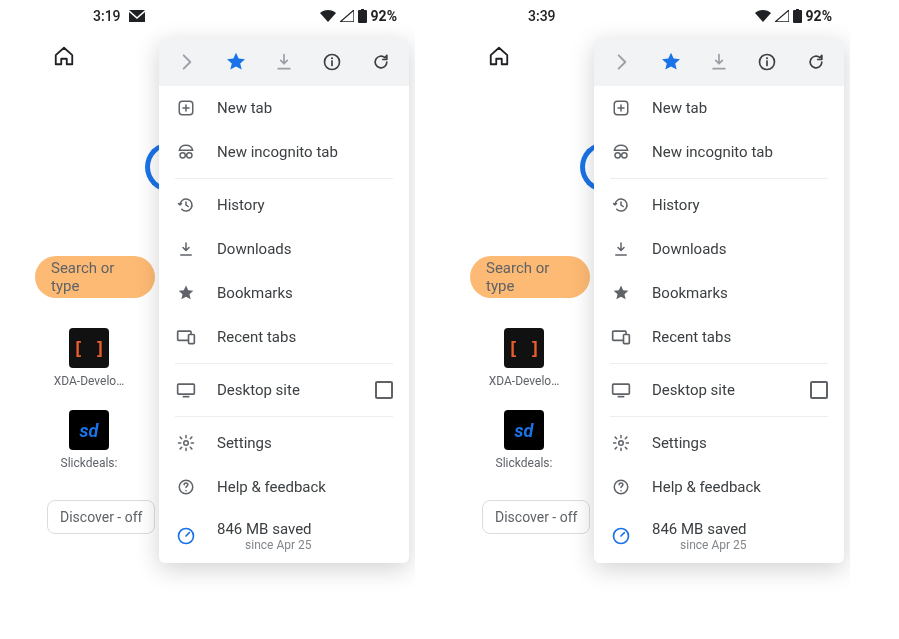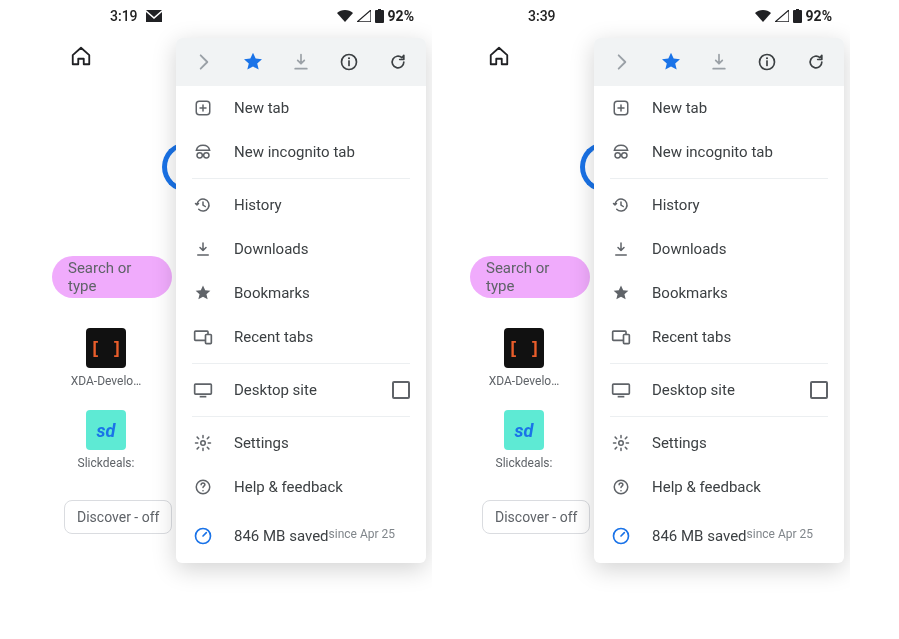--- a/index.html
+++ b/index.html
@@ -13,21 +13,21 @@
   }
 
   .phone {
     position: absolute;
     width: 380px;
     height: 620px;
     background: #fff;
     border-radius: 28px;
     overflow: hidden;
   }
-  #phone1 { left: 52px; top: 0; }
+  #phone1 { left: 35px; top: 0; }
   #phone2 { left: 470px; top: 0; }
 
   
   .statusbar {
     display: flex;
     justify-content: space-between;
     align-items: center;
     height: 32px;
     padding: 0 18px 0 58px;
     font-size: 14px;
@@ -55,21 +55,21 @@
     position: absolute;
     left: 110px; top: 62px;
     width: 50px; height: 50px;
     border: 5px solid #1a73e8;
     border-radius: 50%;
     border-right-color: transparent;
   }
   .searchpill {
     position: absolute;
     left: 0; top: 176px;
-    background: #f0abfc;
+    background: #fdba74;
     border-radius: 22px;
     height: 42px;
     width: 120px;
     display: flex; align-items: center;
     padding: 0 16px;
     color: #5f6368;
     font-size: 15px;
     overflow: hidden;
   }
 
@@ -85,21 +85,21 @@
     margin: 0 auto 6px;
     display:flex;align-items:center;justify-content:center;
     border-radius:4px;
   }
   .tile1 { left: 14px; top: 248px; }
   .tile2 { left: 98px; top: 248px; }
   .tile3 { left: 14px; top: 330px; }
   .tile4 { left: 98px; top: 330px; }
 
   .xdaic { background:#111; color:#e85d2b; font-weight:bold; font-family:monospace; font-size:18px;}
-  .sdic  { background:#5eead4; color:#1a73e8; font-style:italic; font-weight:bold; font-size:18px;}
+  .sdic  { background:#000000; color:#1a73e8; font-style:italic; font-weight:bold; font-size:18px;}
 
   .chip {
     position: absolute;
     left: 12px; top: 420px;
     border: 1px solid #dadce0;
     border-radius: 8px;
     padding: 8px 12px;
     font-size: 14px;
     color: #5f6368;
   }
@@ -134,21 +134,21 @@
   }
   .menu-item .mic { width: 22px; display:flex;align-items:center;justify-content:center; color:#5f6368;}
   .menu-sep { height:1px; background:#eceff1; margin: 4px 16px; }
   .menu-check {
     margin-left: auto;
     width: 18px; height: 18px;
     border: 2px solid #5f6368;
     border-radius: 2px;
   }
   .data-saved { height: 54px; }
-  .data-saved .txt { display:flex;flex-direction:row; }
+  .data-saved .txt { display:flex;flex-direction:column;align-items:flex-end; }
   .data-saved .sub { font-size:12px; color:#80868b; }
 
   svg { display:block; }
 </style>
 </head>
 <body>
 
 <div class="phone" id="phone1">
 
   <div class="statusbar">

